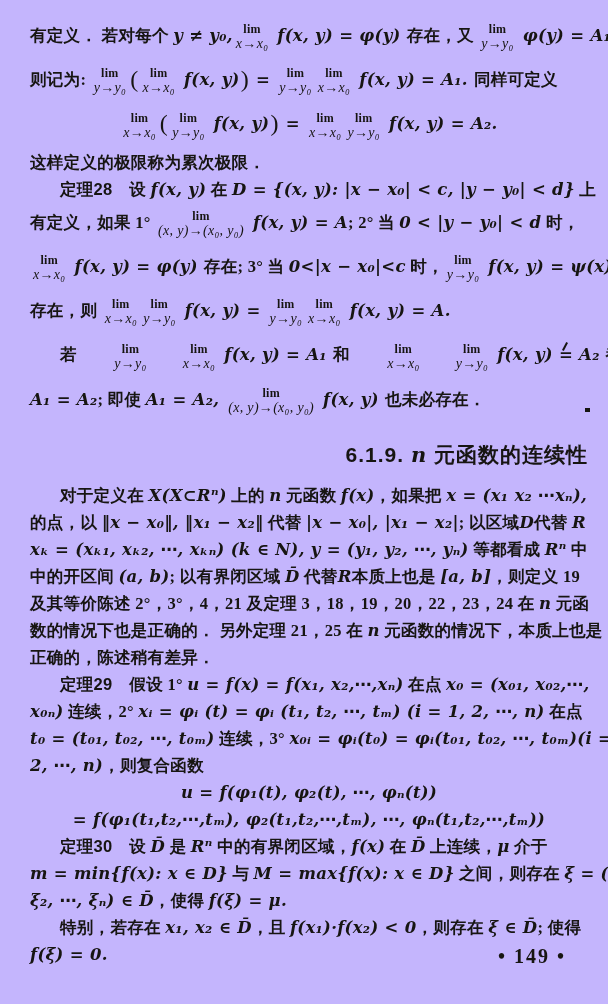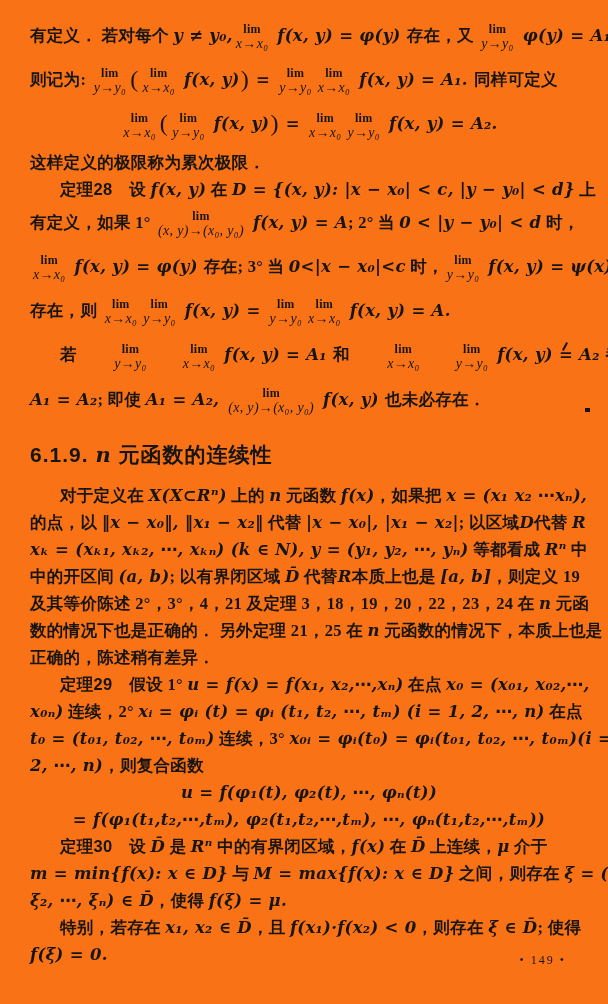--- a/index.html
+++ b/index.html
@@ -1,45 +1,45 @@
 <!DOCTYPE html>
 <html><head>
 <meta charset="utf-8">
 <style>
   html,body { margin:0; padding:0; }
   body { background:#d9d6cf; font-family:"Liberation Serif","DejaVu Serif",serif; }
   .page {
     position:relative; width:608px; height:1004px; margin:0 auto;
-    background:#f97316; color:#171512; overflow:hidden;
+    background:#c4b5fd; color:#171512; overflow:hidden;
   }
   .body-col { position:absolute; top:16px; left:30px; right:20px; }
   .line {
     white-space:nowrap; line-height:27px; font-size:16.5px;
     font-weight:600; letter-spacing:0.3px;
   }
   .line.haslim { padding:6px 0 9px; }
   .line.indent { text-indent:30px; }
   .line.center { text-align:center; }
   .line.heading {
     font-size:21px; font-weight:700; letter-spacing:1px;
-    margin:16px 0 12px; line-height:30px;
+    margin:16px 0 12px; line-height:30px;text-align:right;
   }
   .txt { font-style:normal; }
   .math { font-style:italic; font-family:"DejaVu Serif","DejaVu Sans",serif; }
   .boldtxt { font-family:"Liberation Sans","DejaVu Sans",sans-serif; font-weight:700; }
   .bigp { font-style:normal; font-size:24px; vertical-align:-2px; font-weight:500; padding:0 1px; }
   .lim {
     display:inline-block; vertical-align:middle; text-align:center;
     line-height:1; margin:0 3px; font-style:normal;
   }
   .lim-w { display:block; font-size:12px; font-weight:600; }
   .lim-s { display:block; font-size:14px; font-style:italic; font-weight:500; margin-top:2px; white-space:nowrap; }
   .pageno {
     position:absolute; right:42px; bottom:36px;
-    font-size:12px; font-weight:400; letter-spacing:2px;
+    font-size:20px; font-weight:700; letter-spacing:2px;
   }
   .artifact { position:absolute; background:#171512; }
   .artifact.dot1 { width:5px; height:4px; right:18px; top:408px; }
   .artifact.slash { width:2px; height:9px; right:42px; top:342px; transform:rotate(28deg); }
 </style>
 </head>
 <body>
 
 <div class="page">
   <main class="body-col" id="page-body">

